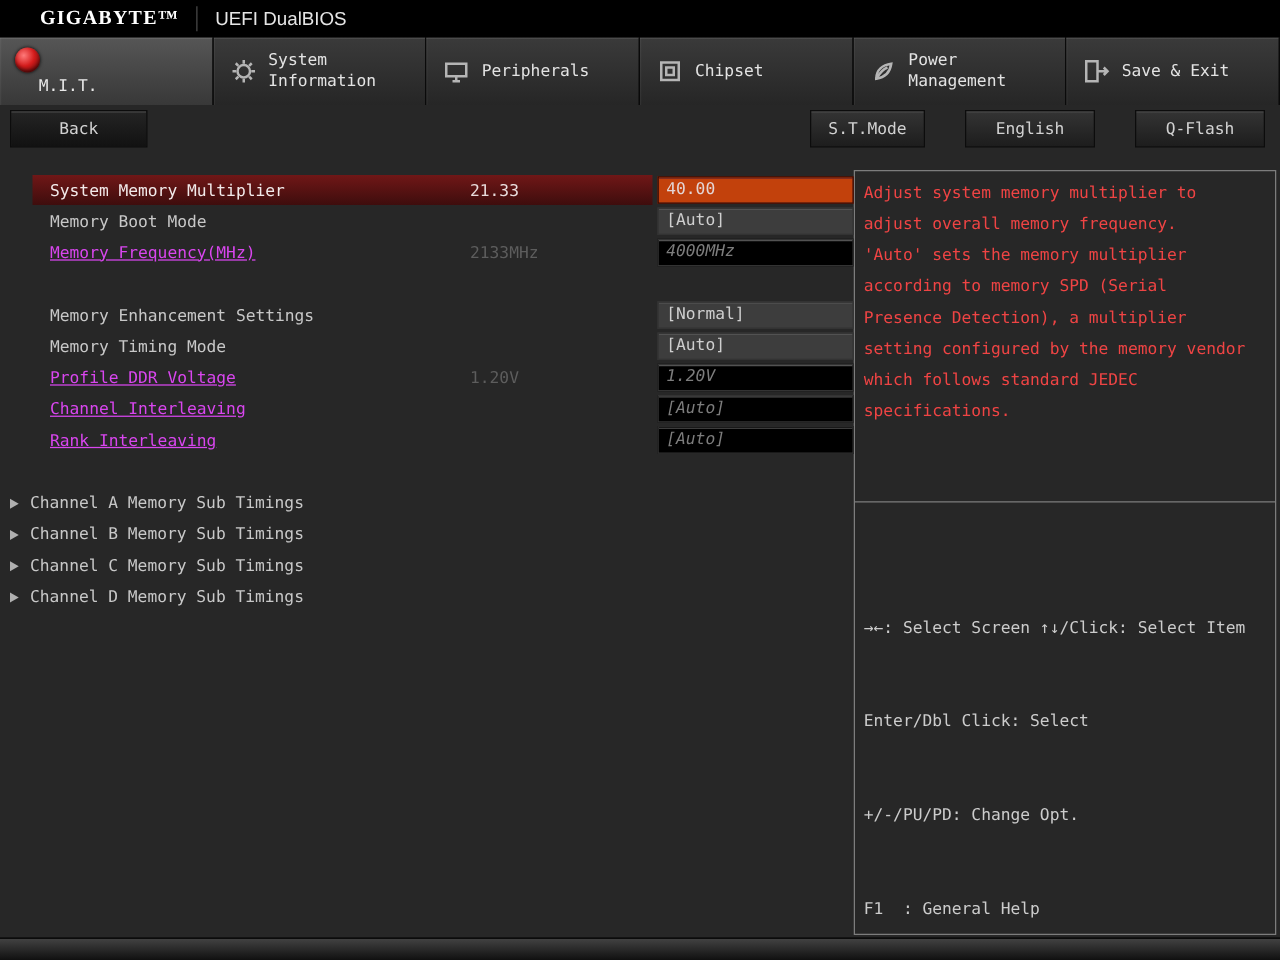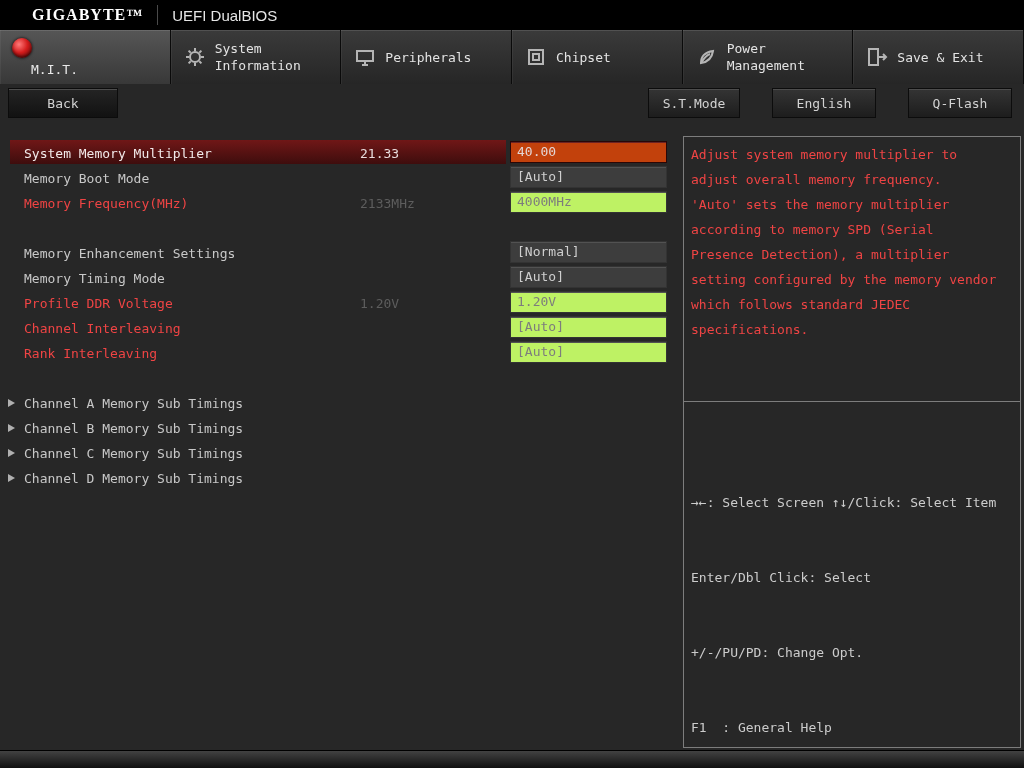--- a/index.html
+++ b/index.html
@@ -35,38 +35,38 @@
     background:linear-gradient(#343434,#1d1d1d);border:1px solid #0c0c0c;
     box-shadow:inset 0 1px 0 #4d4d4d;height:30px;cursor:pointer;}
   .btn.back{position:absolute;left:8px;top:4px;width:110px;
     background:linear-gradient(#242424,#121212);}
   .right-btns{position:absolute;right:12px;top:4px;display:flex;gap:13px;}
   .right-btns .btn{width:104px;margin-left:19px;}
   .right-btns .btn.stmode{width:92px;}
 
   
   .settings{position:absolute;left:0;top:140px;width:676px;}
-  .row{position:relative;height:25px;}
+  .row{position:relative;height:25px;margin-left:16px;}
   .spacer{height:25px;}
   .row .lbl{position:absolute;left:24px;top:50%;transform:translateY(-50%);
     font-size:13px;color:#c8c8c8;z-index:2;}
   .row .cur{position:absolute;left:360px;top:50%;transform:translateY(-50%);
     font-size:13px;color:#b8b8b8;z-index:2;}
   .row .val-box{position:absolute;left:510px;top:1px;width:149px;height:20px;line-height:20px;
     padding-left:6px;font-size:13px;color:#cfcfcf;background:#3d3d3d;
     border:1px solid #333;box-shadow:inset 0 1px 0 #525252;cursor:pointer;z-index:2;}
   .row.hl .hl-bar{position:absolute;left:10px;top:0;width:496px;height:24px;
     background:linear-gradient(#701717,#3e0d0d);z-index:1;}
   .row.hl .lbl{color:#f2eaea;}
   .row.hl .cur{color:#e8dcdc;}
   .row.hl .val-box{background:#c2410c;border:1px solid #2a0707;
     box-shadow:inset 0 1px 0 #6d2323;color:#e3d5d5;}
-  .row.dis .lbl{color:#ef4444;}
+  .row.dis .lbl{color:#d946ef;text-decoration:underline;}
   .row.dis .cur{color:#5d5d5d;}
-  .row.dis .val-box{color:#7d7d7d;background:#bef264;}
+  .row.dis .val-box{color:#7d7d7d;background:#000000;font-style:italic;}
 
   
   .sub{position:relative;height:25px;cursor:pointer;}
   .sub .tri{position:absolute;left:8px;top:50%;transform:translateY(-50%);
     width:0;height:0;border-left:7px solid #b0b0b0;
     border-top:4px solid transparent;border-bottom:4px solid transparent;}
   .sub .lbl{position:absolute;left:24px;top:50%;transform:translateY(-50%);
     font-size:13px;color:#c8c8c8;}
 
   

